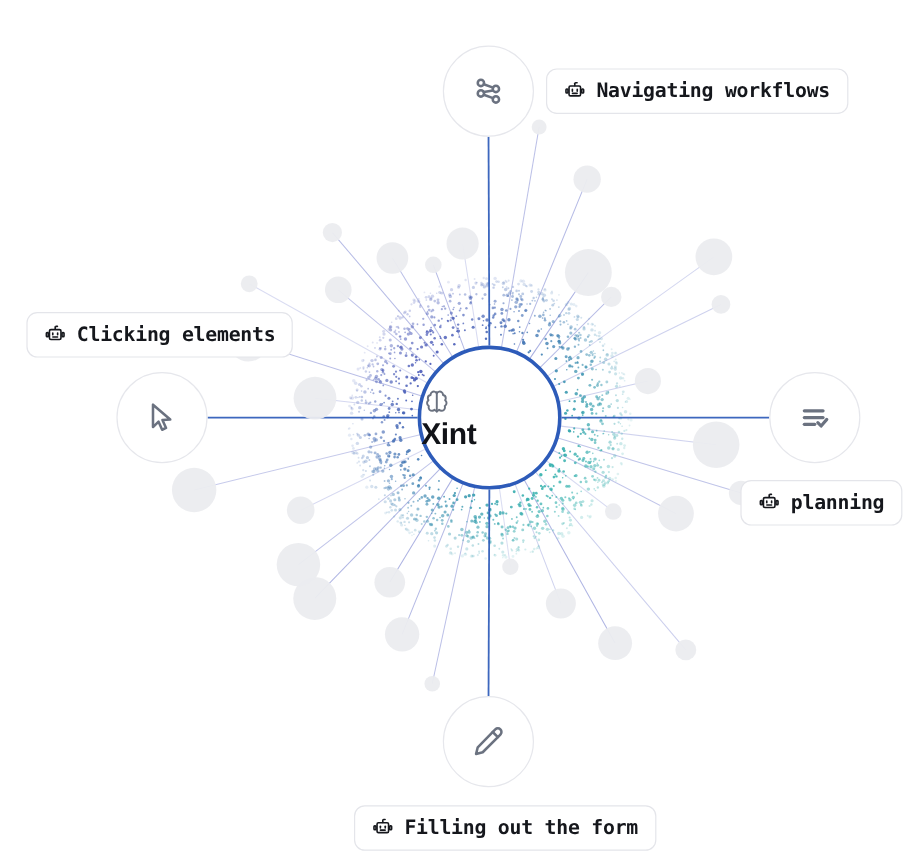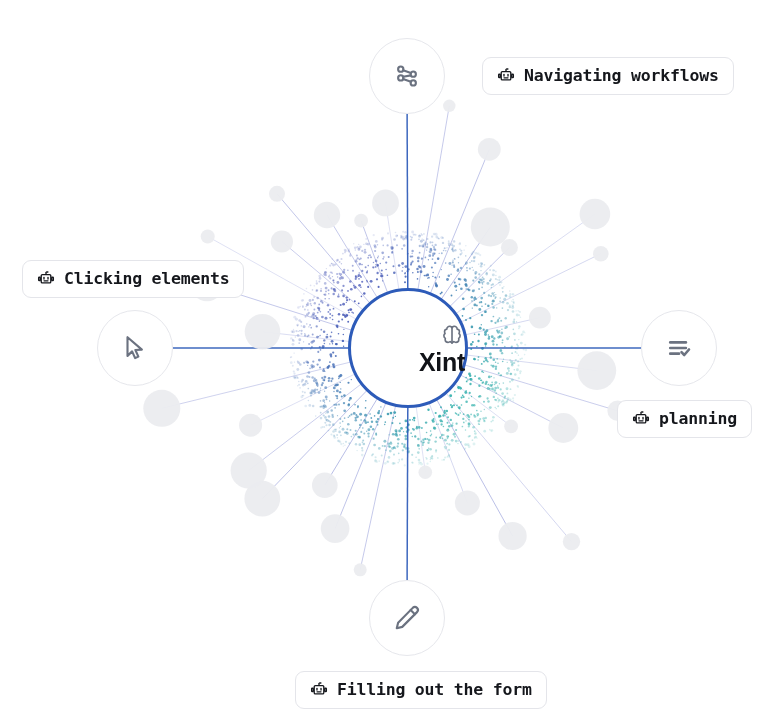--- a/index.html
+++ b/index.html
@@ -31,21 +31,21 @@
     position: absolute;
     left: 348px;
     top: 288px;
     width: 120px;
     height: 120px;
     border-radius: 50%;
     background: #ffffff;
     border: 3px solid #2d5bb9;
     display: flex;
     flex-direction: column;
-    align-items: flex-end;
+    align-items: flex-start;
     justify-content: center;
     gap: 2px;
   }
   .hub-icon { width: 26px; height: 26px; display: block; }
   .hub-label {
     font-family: "Liberation Sans", sans-serif;
     font-size: 25px;
     font-weight: 700;
     color: #111318;
     letter-spacing: -0.3px;
@@ -85,21 +85,21 @@
   }
   .badge .btxt {
     font-family: "DejaVu Sans Mono", "Liberation Mono", monospace;
     font-size: 16.5px;
     font-weight: 700;
     color: #15171c;
     letter-spacing: -0.2px;
     line-height: 1;
   }
   .badge svg { width: 18px; height: 18px; display: block; flex: none; }
-  #badge-top    { left: 482px; top: 57px; }
+  #badge-top    { left: 455px; top: 57px; }
   #badge-left   { left: 22px;  top: 260px; }
   #badge-right  { left: 617px; top: 400px; }
   #badge-bottom { left: 295px; top: 671px; align-items: center; }
 </style>
 </head>
 <body>
 
 <div id="stage">
 
   <svg id="graph" viewBox="0 0 768 723" xmlns="http://www.w3.org/2000/svg">

